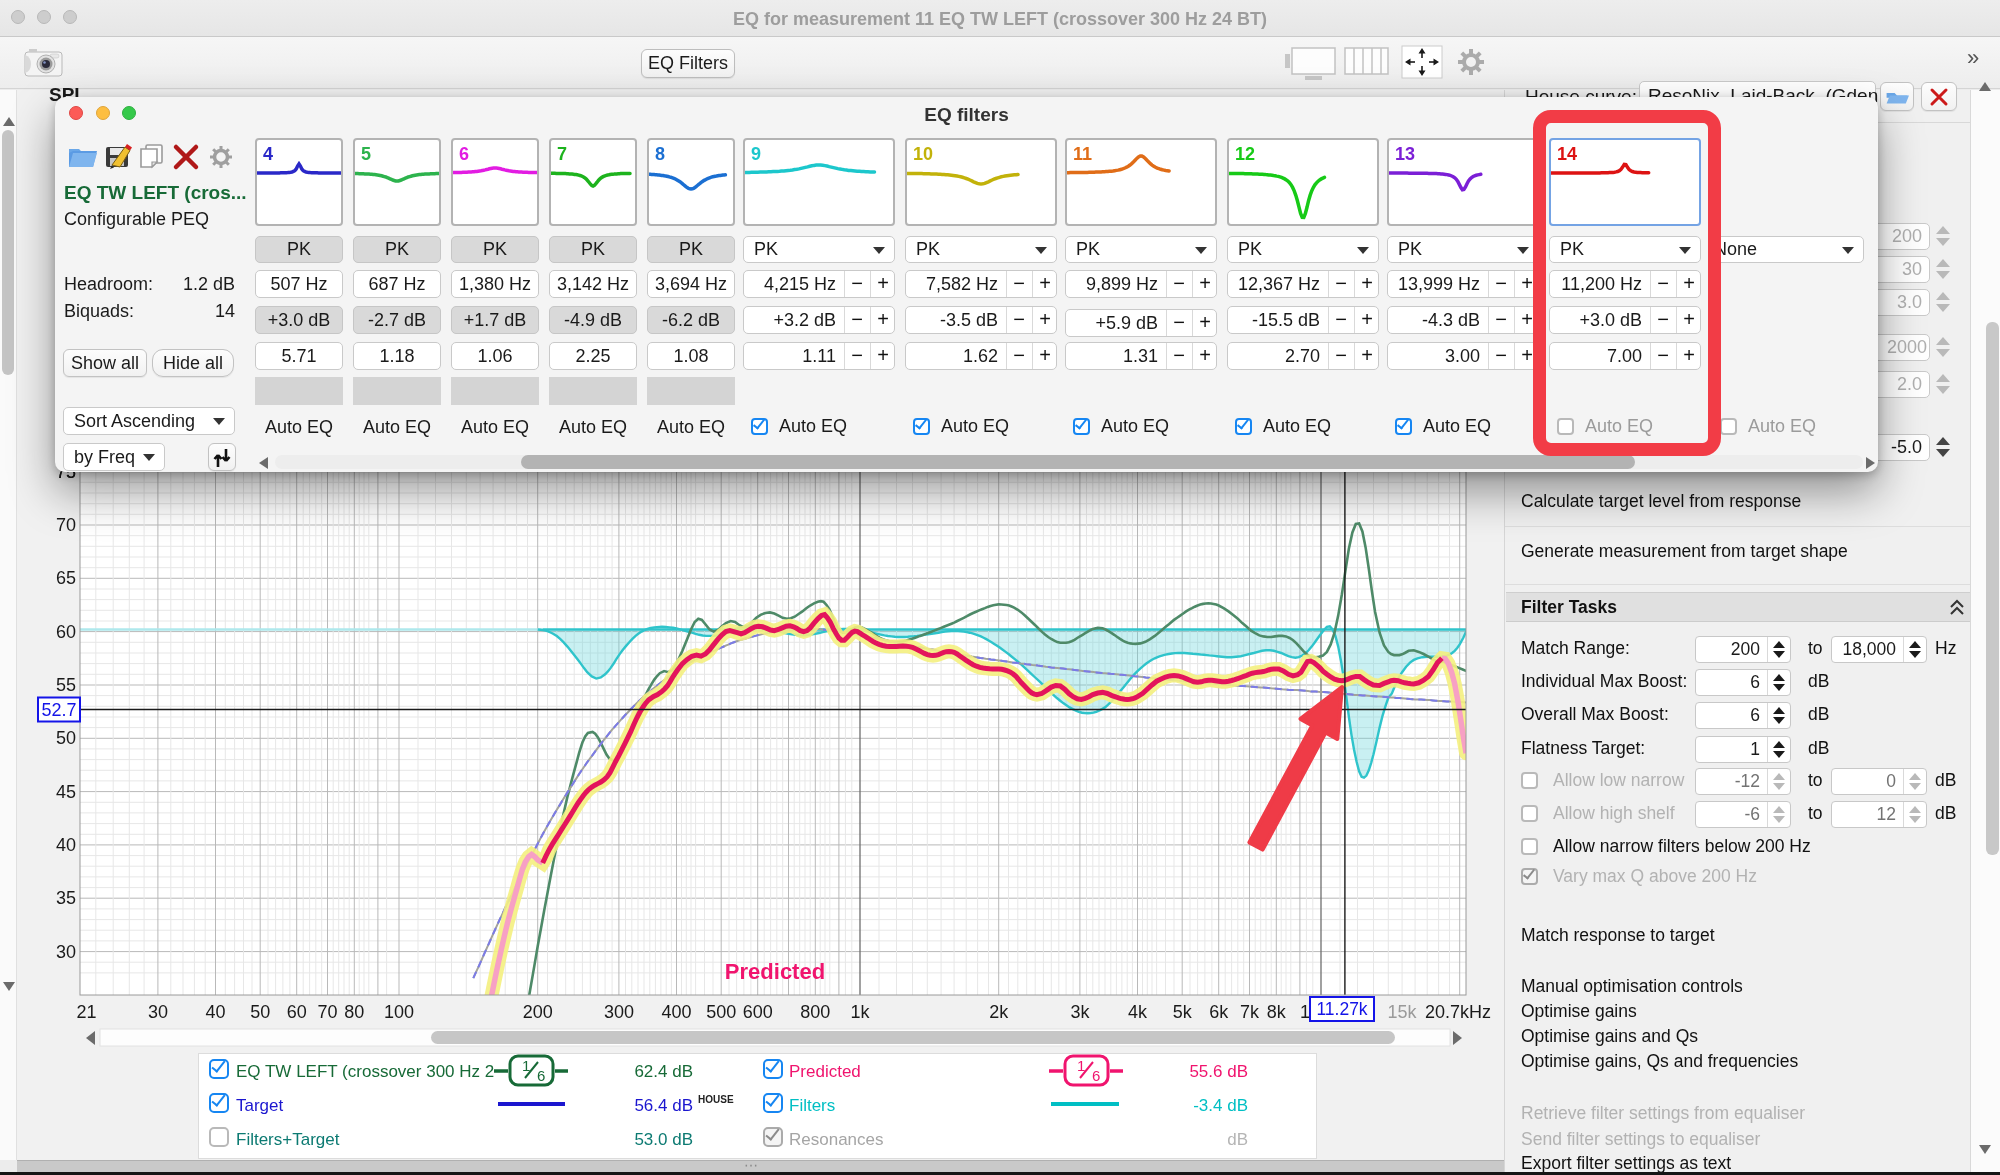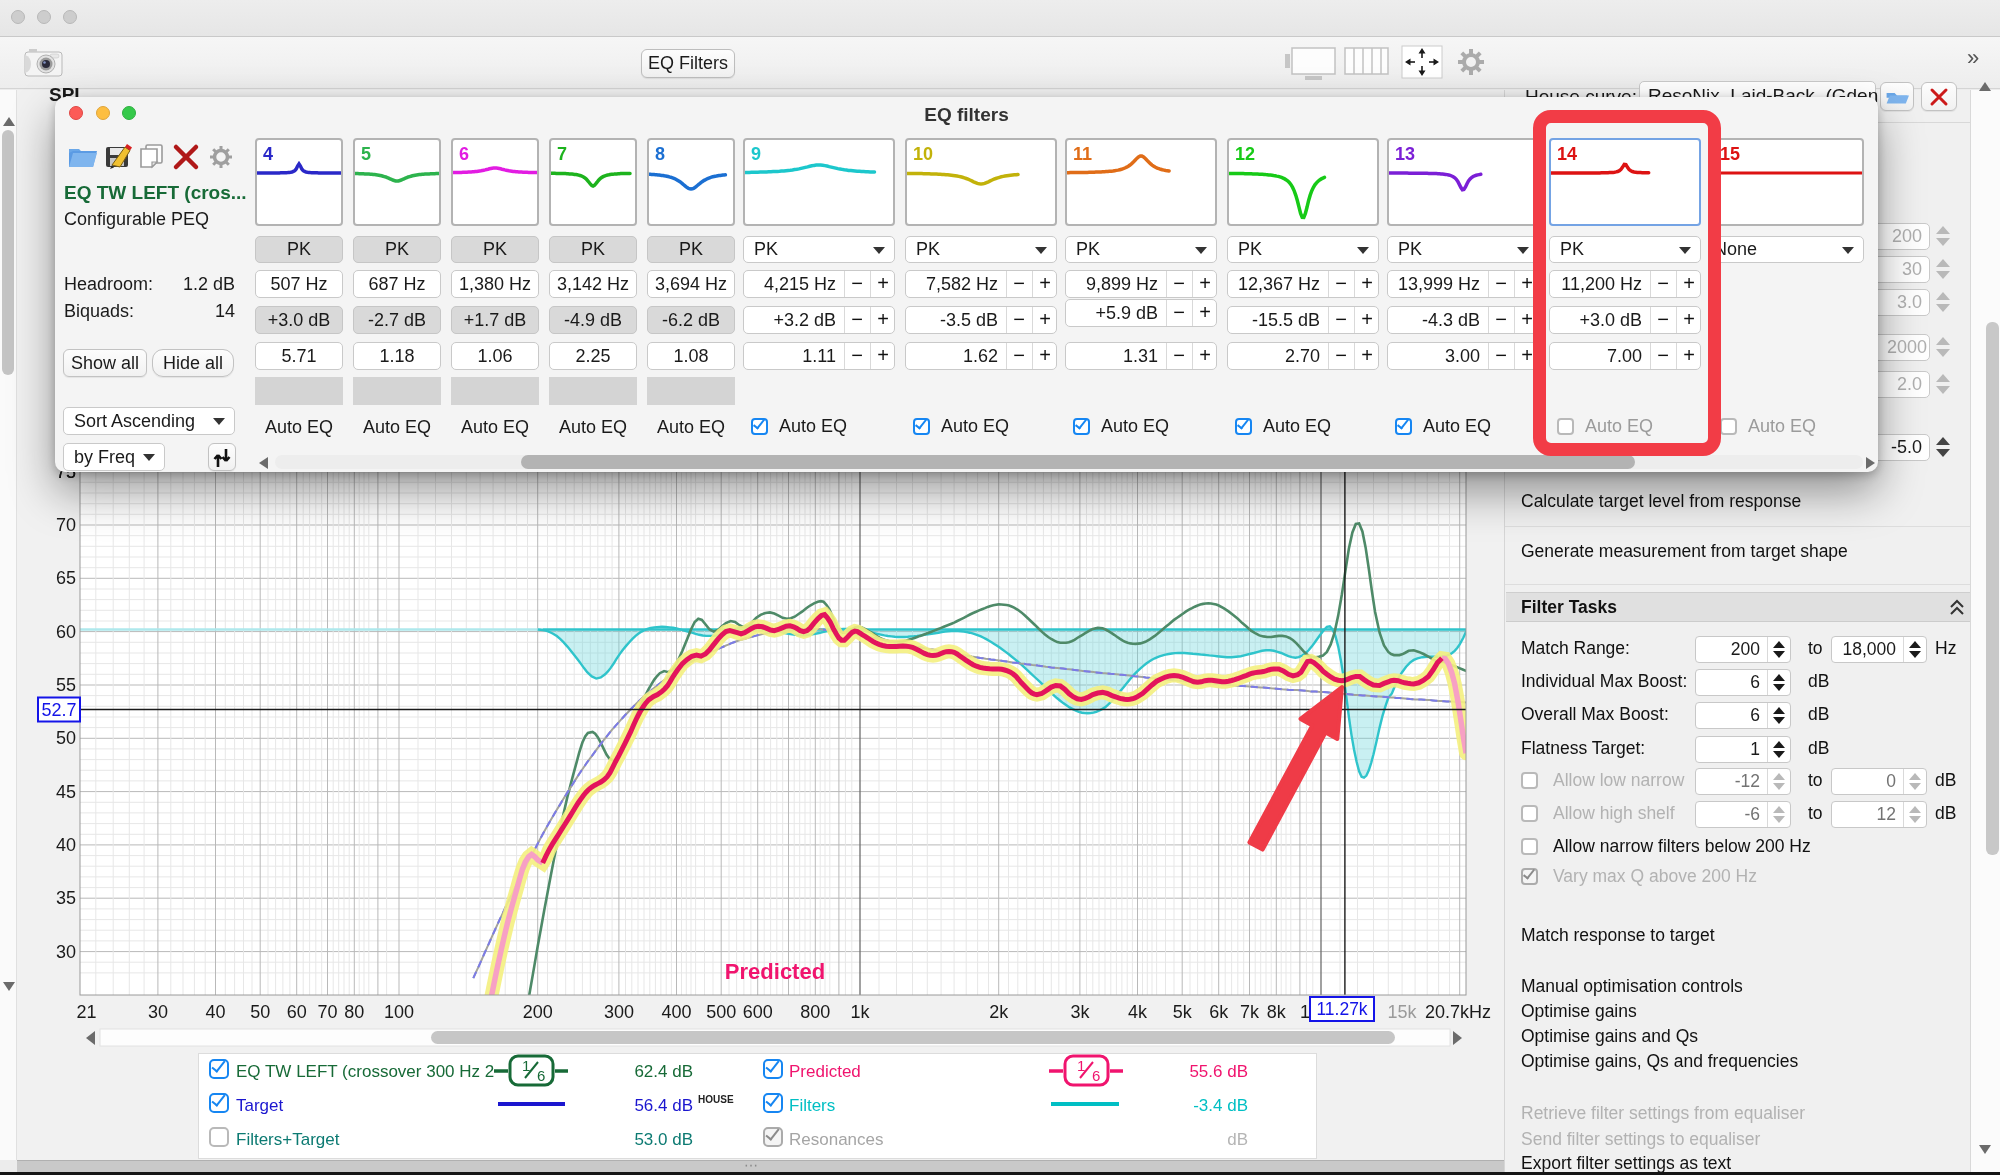--- a/index.html
+++ b/index.html
@@ -54,20 +54,21 @@
 .vrow .d1 { position:absolute; left:100px; top:0; width:1px; height:26px; background:#d9d9d9; }
 .vrow .d2 { position:absolute; left:126px; top:0; width:1px; height:26px; background:#d9d9d9; }
 .vrow .mm { position:absolute; left:100px; top:0; width:26px; height:26px; text-align:center; font-size:20px; color:#111; line-height:24px; }
 .vrow .pp { position:absolute; left:126px; top:0; width:26px; height:26px; text-align:center; font-size:20px; color:#111; line-height:24px; }
 </style></head>
 <body>
 <div id="titlebar">
     <div class="tl" style="left:11px;"></div>
     <div class="tl" style="left:37px;"></div>
     <div class="tl" style="left:63px;"></div>
+    <div class="t">EQ for measurement 11 EQ TW LEFT (crossover 300 Hz 24 BT)</div>
   </div>
 <div id="toolbar">
     <svg class="abs" style="left:24px;top:11px;" width="40" height="30" viewBox="0 0 40 30">
 <rect x="1" y="4" width="37" height="24" rx="3" fill="#f4f4f4" stroke="#b9b9b9"></rect>
 <path d="M1,7 q6,2 6,9 t-6,9 z" fill="#d9d9d9"></path>
 <rect x="26" y="6" width="9" height="4" rx="2" fill="#e8e8e8" stroke="#c0c0c0" stroke-width="0.5"></rect>
 <circle cx="22" cy="16" r="9" fill="#e2e2e2" stroke="#b0b0b0"></circle>
       <circle cx="22" cy="16" r="6.5" fill="#9a9a9a"></circle>
       <circle cx="22" cy="16" r="4" fill="#2a2a3a"></circle>
       <circle cx="20.5" cy="14.5" r="1.3" fill="#8090c0"></circle>
@@ -777,21 +778,21 @@
       <div class="cnum" style="color:#e06d18;">11</div>
     </div>
     <div class="sel" style="left:1010px;top:139px;width:152px;height:27px;line-height:25px;"><span style="margin-left:10px;">PK</span><i class="ar"></i></div>
     <div class="vrow" style="left:1010px;top:173px;">
       <span class="tx">9,899 Hz</span>
       <span class="d1"></span>
       <span class="d2"></span>
       <span class="mm">−</span>
       <span class="pp">+</span>
     </div>
-    <div class="vrow" style="left:1010px;top:202px;text-decoration:underline;">
+    <div class="vrow" style="left:1010px;top:212px;text-decoration:underline;">
       <span class="tx">+5.9 dB</span>
       <span class="d1"></span>
       <span class="d2"></span>
       <span class="mm">−</span>
       <span class="pp">+</span>
     </div>
     <div class="vrow" style="left:1010px;top:245px;">
       <span class="tx">1.31</span>
       <span class="d1"></span>
       <span class="d2"></span>
@@ -883,22 +884,16 @@
     </div>
     <div class="vrow" style="left:1494px;top:245px;">
       <span class="tx">7.00</span>
       <span class="d1"></span>
       <span class="d2"></span>
       <span class="mm">−</span>
       <span class="pp">+</span>
     </div>
     <div class="cb sm" style="left:1502px;top:321px;"></div>
     <div class="abs" style="left:1530px;top:319px;font-size:18px;color:#9b9b9b;">Auto EQ</div>
-    <div class="card" style="left:1657px;top:41px;width:152px;height:88px;">
-      <svg width="148" height="84" style="position:absolute;left:0;top:0;">
-        <line x1="0" y1="33" x2="148" y2="33" stroke="#dd1313" stroke-width="3"></line>
-      </svg>
-      <div class="cnum" style="color:#dd1313;">15</div>
-    </div>
     <div class="sel" style="left:1657px;top:139px;width:152px;height:27px;line-height:25px;"><span style="margin-left:1px;">None</span><i class="ar"></i></div>
     <div class="cb sm" style="left:1665px;top:321px;"></div>
     <div class="abs" style="left:1693px;top:319px;font-size:18px;color:#9b9b9b;">Auto EQ</div>
   </div>
 <div id="redrect"></div>
 </body></html>

